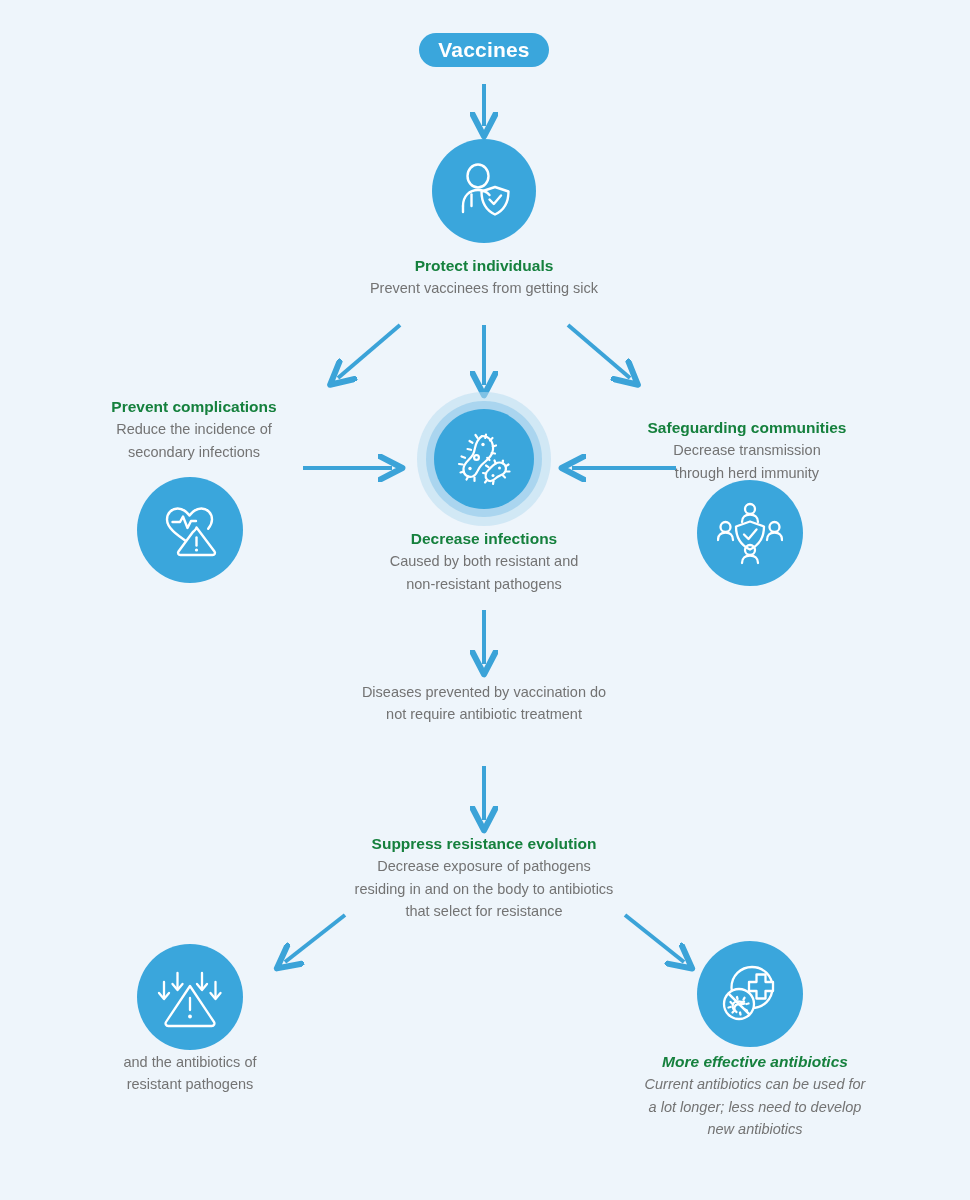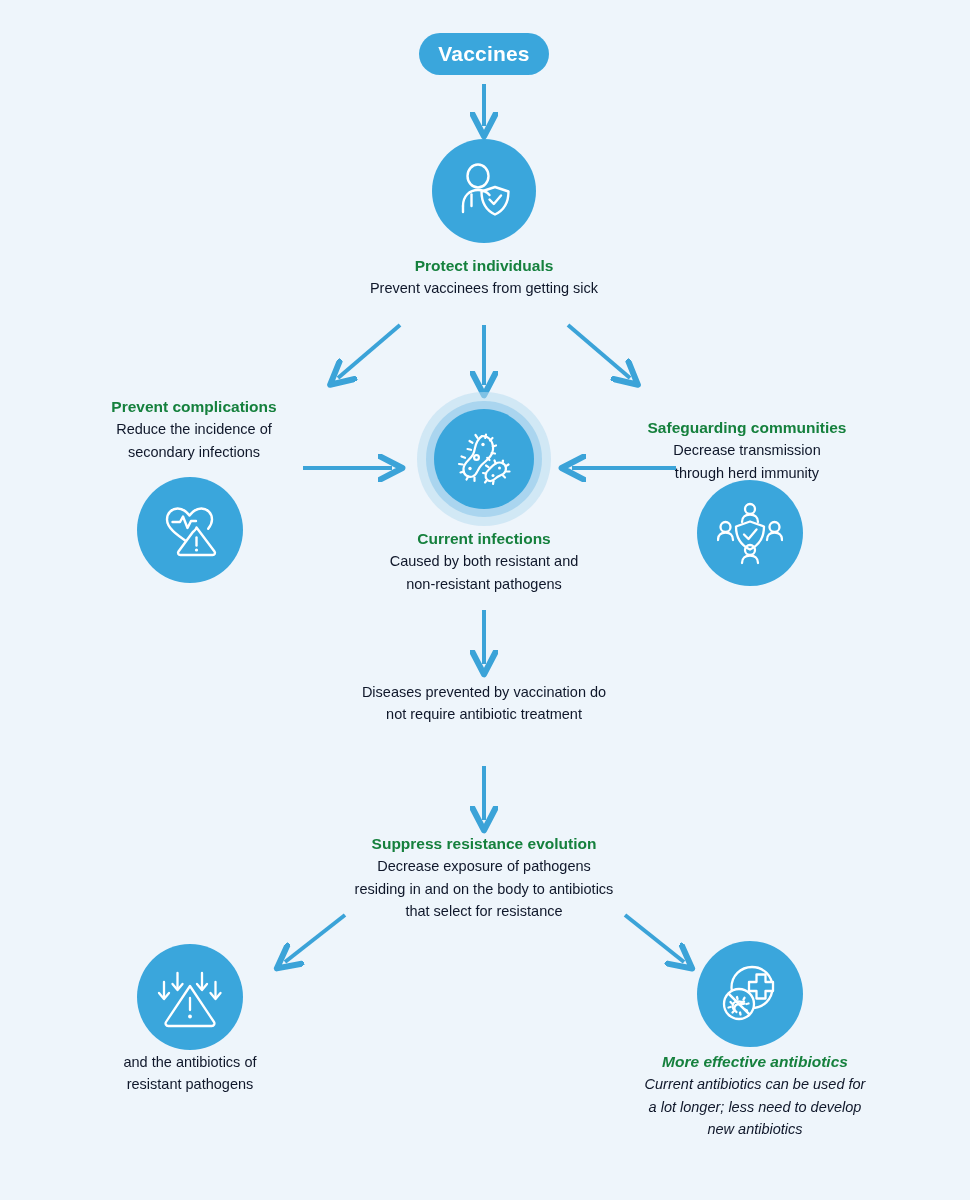--- a/index.html
+++ b/index.html
@@ -21,21 +21,21 @@
     background:#3aa6dc;
     color:#ffffff;
     border-radius:24px;
     font-size:21px;
     font-weight:700;
     letter-spacing:.2px;
     display:flex;
     align-items:center;
     justify-content:center;
     width:130px;
-    height:42px;
+    height:34px;
   }
 
   
   .disc {
     background:#3aa6dc;
     border-radius:50%;
     display:flex;
     align-items:center;
     justify-content:center;
   }
@@ -60,21 +60,21 @@
   .txt .hd {
     font-size:15.5px;
     font-weight:700;
     color:#15803d;
     line-height:1.45;
     white-space:nowrap;
   }
   .txt .bd {
     font-size:14.5px;
     font-weight:400;
-    color:#0f172a;
+    color:#737373;
     line-height:1.52;
   }
 
   
   #arrows {
     position:absolute;
     left:0; top:0;
     width:970px; height:1200px;
     pointer-events:none;
   }
@@ -198,21 +198,21 @@
         <path d="M34 38.5 L36.5 40.2"></path>
         <path d="M31 46 L34 46.5"></path>
         <path d="M33 55.5 L35 53"></path>
         <path d="M41 57 L41.5 54"></path>
         <circle cx="47.5" cy="41" r="1.5" fill="#ffffff" stroke="none"></circle>
         <circle cx="41" cy="48.5" r="1.5" fill="#ffffff" stroke="none"></circle>
       </svg>
     </div>
   </div>
   <div class="txt" style="left:334px; top:528px; width:300px;">
-    <div class="hd">Current infections</div>
+    <div class="hd">Decrease infections</div>
     <div class="bd">Caused by both resistant and</div>
     <div class="bd">non-resistant pathogens</div>
   </div>
 
   <div class="txt" style="left:627px; top:401px; width:240px;margin-top:16px;">
     <div class="hd">Safeguarding communities</div>
     <div class="bd">Decrease transmission</div>
     <div class="bd">through herd immunity</div>
   </div>
   <div class="node disc" style="left:697px; top:480px; width:106px; height:106px;">

